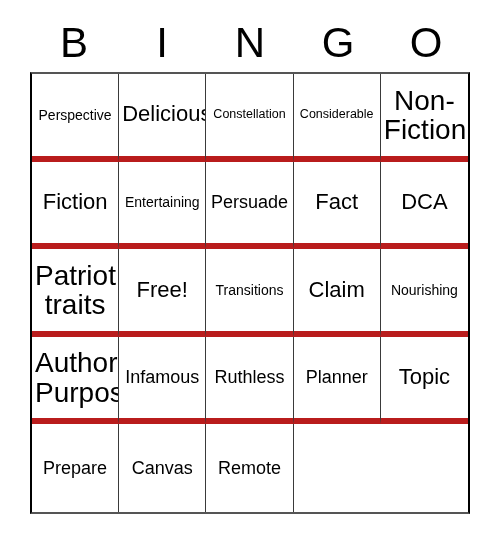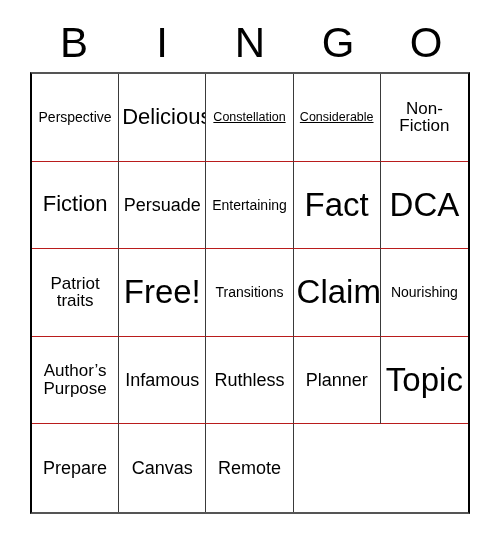--- a/index.html
+++ b/index.html
@@ -51,21 +51,21 @@
     border-right: 2px solid #000000;
     border-bottom: 2px solid #555555;
     display: grid;
     grid-template-columns: repeat(5, 1fr);
     grid-template-rows: repeat(5, 1fr);
     background: #ffffff;
   }
   .cell {
     box-sizing: border-box;
     border-right: 1px solid #3a3a3a;
-    border-bottom: 1px solid #b91c1c;
+    border-bottom: 6px solid #b91c1c;
     display: flex;
     align-items: center;
     justify-content: center;
     text-align: center;
     padding: 2px 3px;
     overflow: hidden;
     background: #ffffff;
   }
   .cell:nth-child(5n) {
     border-right: none;
@@ -74,26 +74,26 @@
     border-bottom: none;
   }
   .cell-text {
     display: block;
     width: 100%;
     line-height: 1.04;
     white-space: pre-line;
     color: #000000;
   }
   
-  .fs-xs  { font-size: 12.5px; text-decoration: underline; }
+  .fs-xs  { font-size: 12.5px; }
   .fs-sm  { font-size: 14px; }
   .fs-md  { font-size: 18px; }
   .fs-lg  { font-size: 22px; }
-  .fs-xl  { font-size: 17px; text-align: center; }
-  .fs-xxl { font-size: 33px; }
+  .fs-xl  { font-size: 28px; text-align: center; }
+  .fs-xxl { font-size: 22px; }
 </style>
 </head>
 <body>
 
 <div id="card">
 
   <div id="header-row">
     <div class="header-letter">B</div>
     <div class="header-letter">I</div>
     <div class="header-letter">N</div>
@@ -117,24 +117,24 @@
       </div>
     <div class="cell">
         <span class="cell-text fs-xl">Non-
 Fiction</span>
       </div>
 
     <div class="cell">
         <span class="cell-text fs-lg">Fiction</span>
       </div>
     <div class="cell">
-        <span class="cell-text fs-md">Persuade</span>
+        <span class="cell-text fs-sm">Entertaining</span>
       </div>
     <div class="cell">
-        <span class="cell-text fs-sm">Entertaining</span>
+        <span class="cell-text fs-md">Persuade</span>
       </div>
     <div class="cell">
         <span class="cell-text fs-xxl">Fact</span>
       </div>
     <div class="cell">
         <span class="cell-text fs-xxl">DCA</span>
       </div>
 
     <div class="cell">
         <span class="cell-text fs-xl">Patriot

